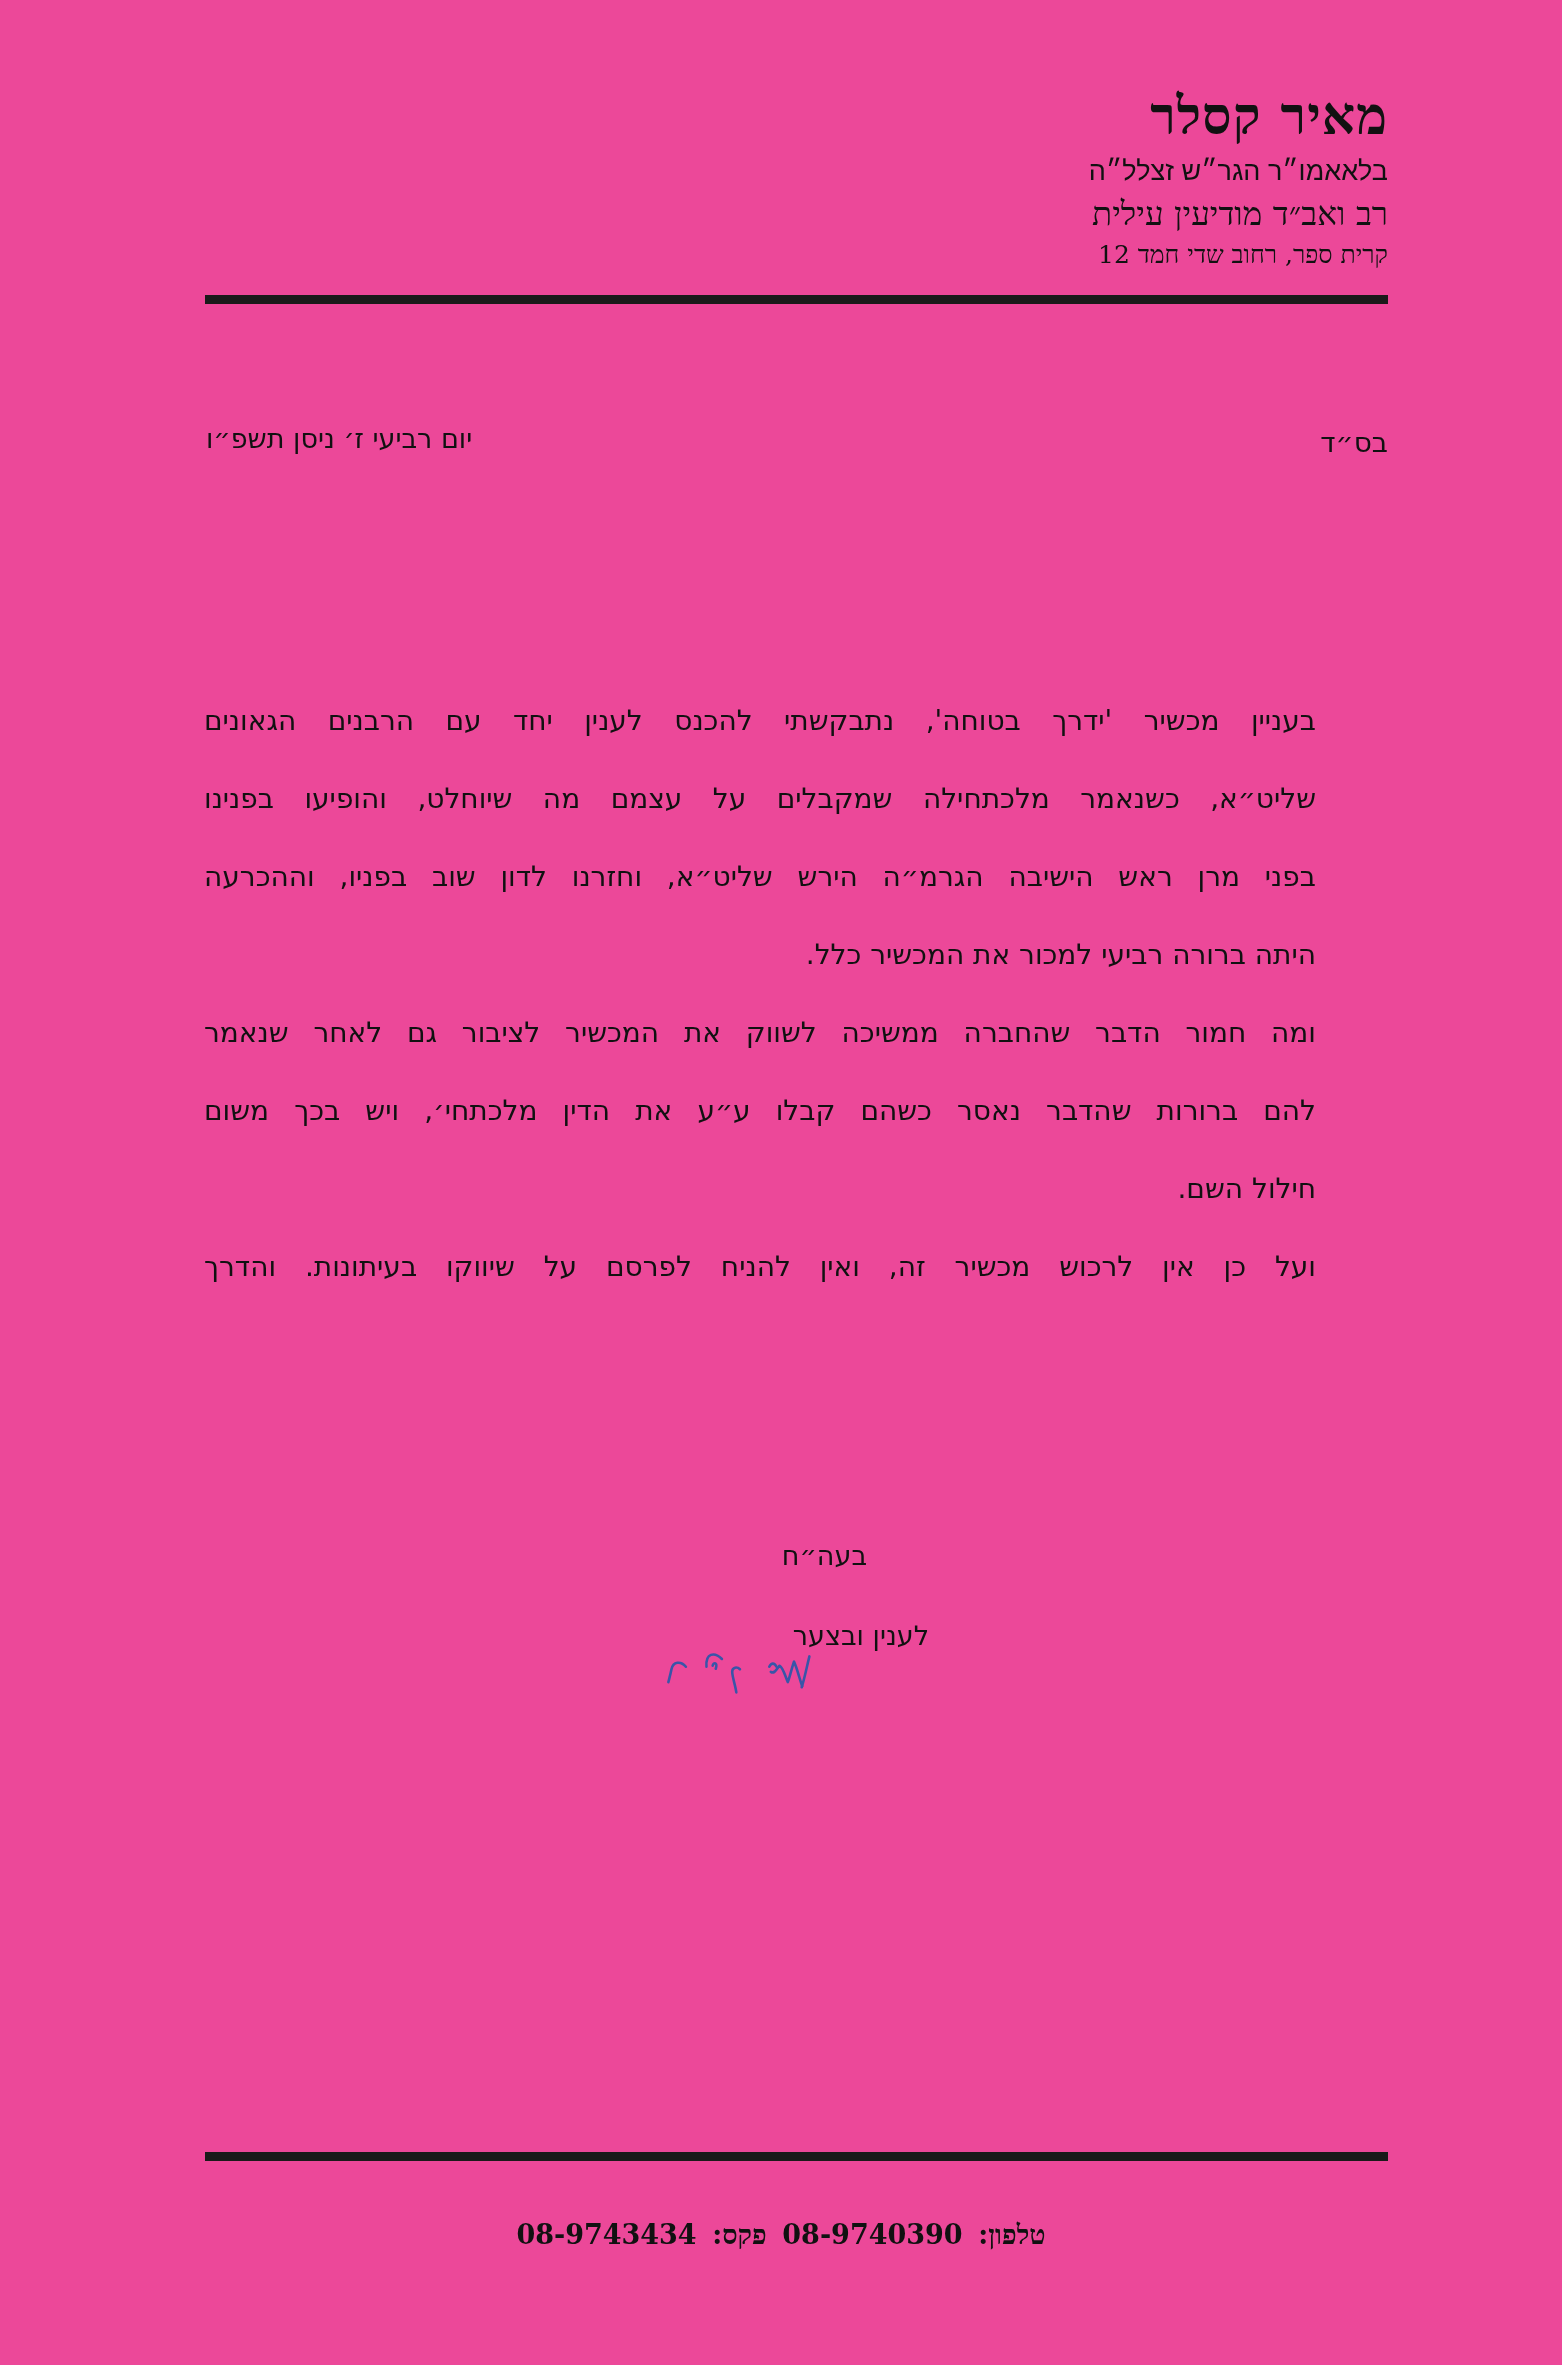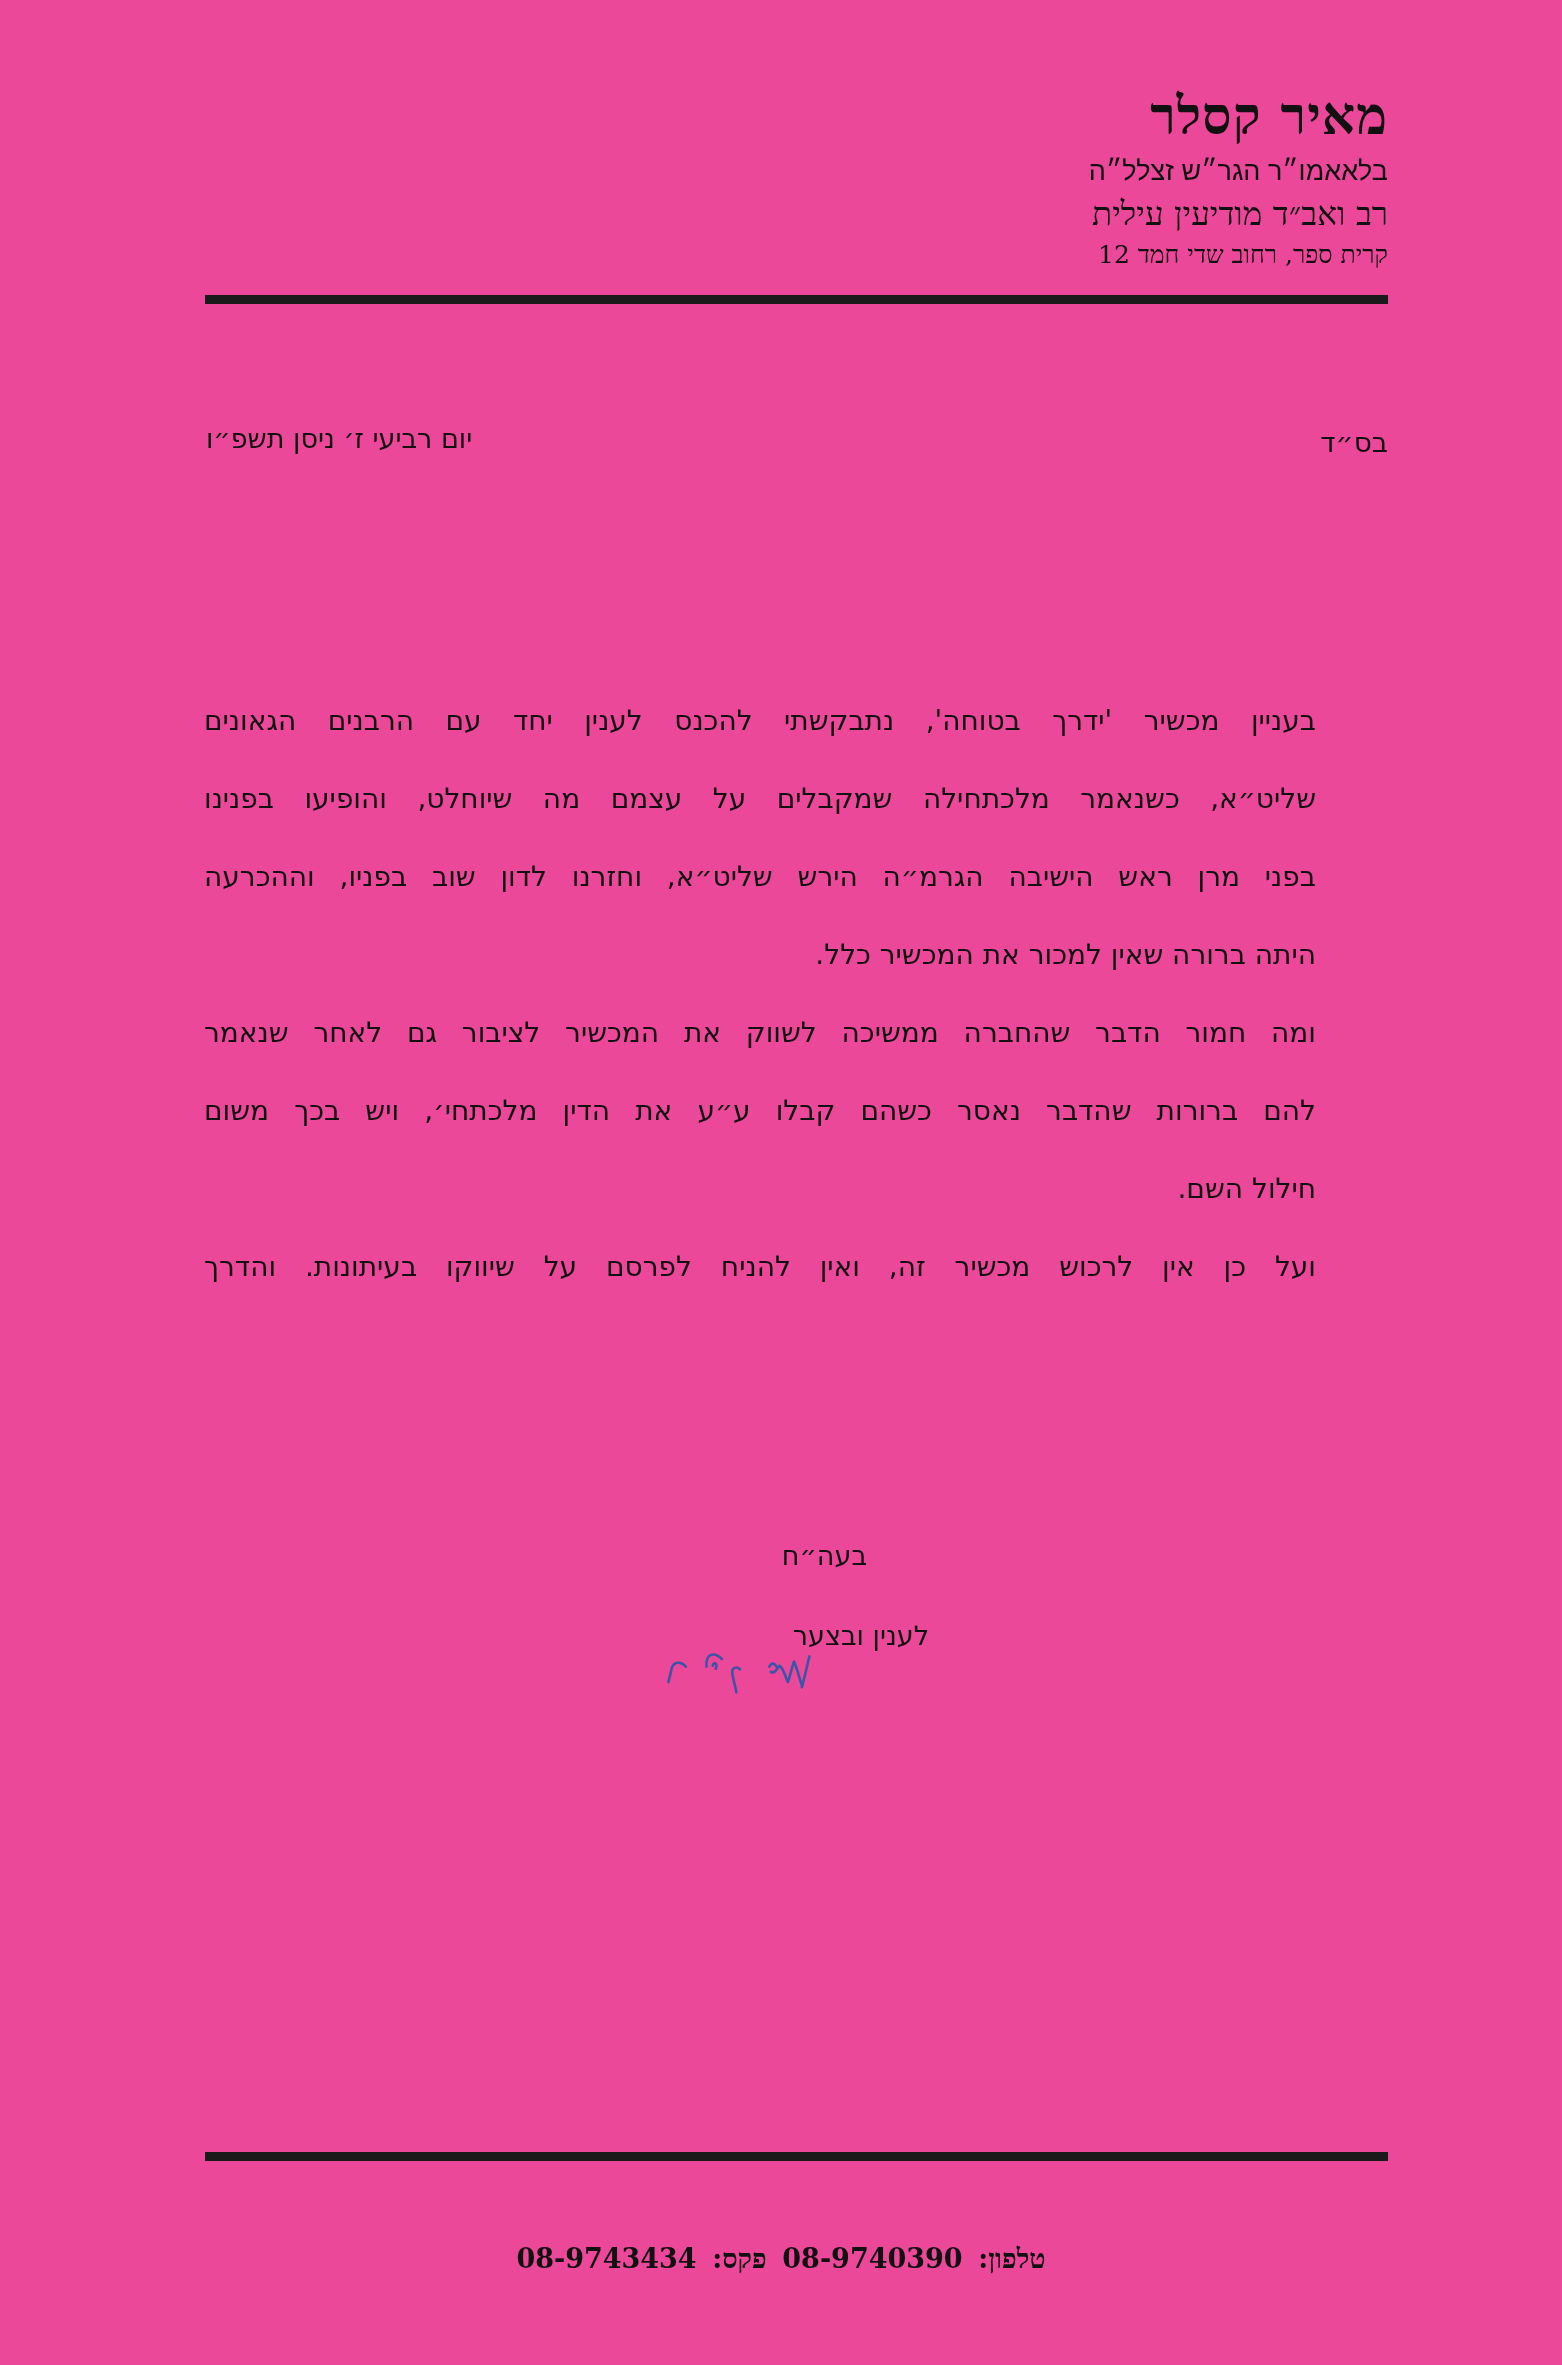--- a/index.html
+++ b/index.html
@@ -133,21 +133,20 @@
     position: absolute;
     left: 0;
     width: 1562px;
     top: 2214px;
     text-align: center;
     direction: rtl;
     font-family: "DejaVu Serif", "Liberation Serif", serif;
     font-size: 27px;
     line-height: 41px;
     font-weight: bold;
-    margin-top: 24px;
   }
   .footer span { margin: 0 3.1px; }
   .ltr { direction: ltr; unicode-bidi: embed; display: inline-block; }
 </style>
 </head>
 <body>
 
 <div class="page">
 
   <div class="letterhead">
@@ -160,21 +159,21 @@
   <div class="rule rule-top"></div>
 
   <div class="bsd">בס״ד</div>
   <div class="date">יום רביעי ז׳ ניסן תשפ״ו</div>
 
   <div class="body-text">
     <div>
       <span class="line">בעניין מכשיר 'ידרך בטוחה', נתבקשתי להכנס לענין יחד עם הרבנים הגאונים</span>
       <span class="line">שליט״א, כשנאמר מלכתחילה שמקבלים על עצמם מה שיוחלט, והופיעו בפנינו</span>
       <span class="line">בפני מרן ראש הישיבה הגרמ״ה הירש שליט״א, וחזרנו לדון שוב בפניו, וההכרעה</span>
-      <span class="line last">היתה ברורה שאין למכור את המכשיר כלל.</span>
+      <span class="line last">היתה ברורה רביעי למכור את המכשיר כלל.</span>
     </div>
     <div>
       <span class="line">ומה חמור הדבר שהחברה ממשיכה לשווק את המכשיר לציבור גם לאחר שנאמר</span>
       <span class="line">להם ברורות שהדבר נאסר כשהם קבלו ע״ע את הדין מלכתחי׳, ויש בכך משום</span>
       <span class="line last">חילול השם.</span>
     </div>
     <div>
       <span class="line">ועל כן אין לרכוש מכשיר זה, ואין להניח לפרסם על שיווקו בעיתונות. והדרך</span>
     </div>
   </div>

